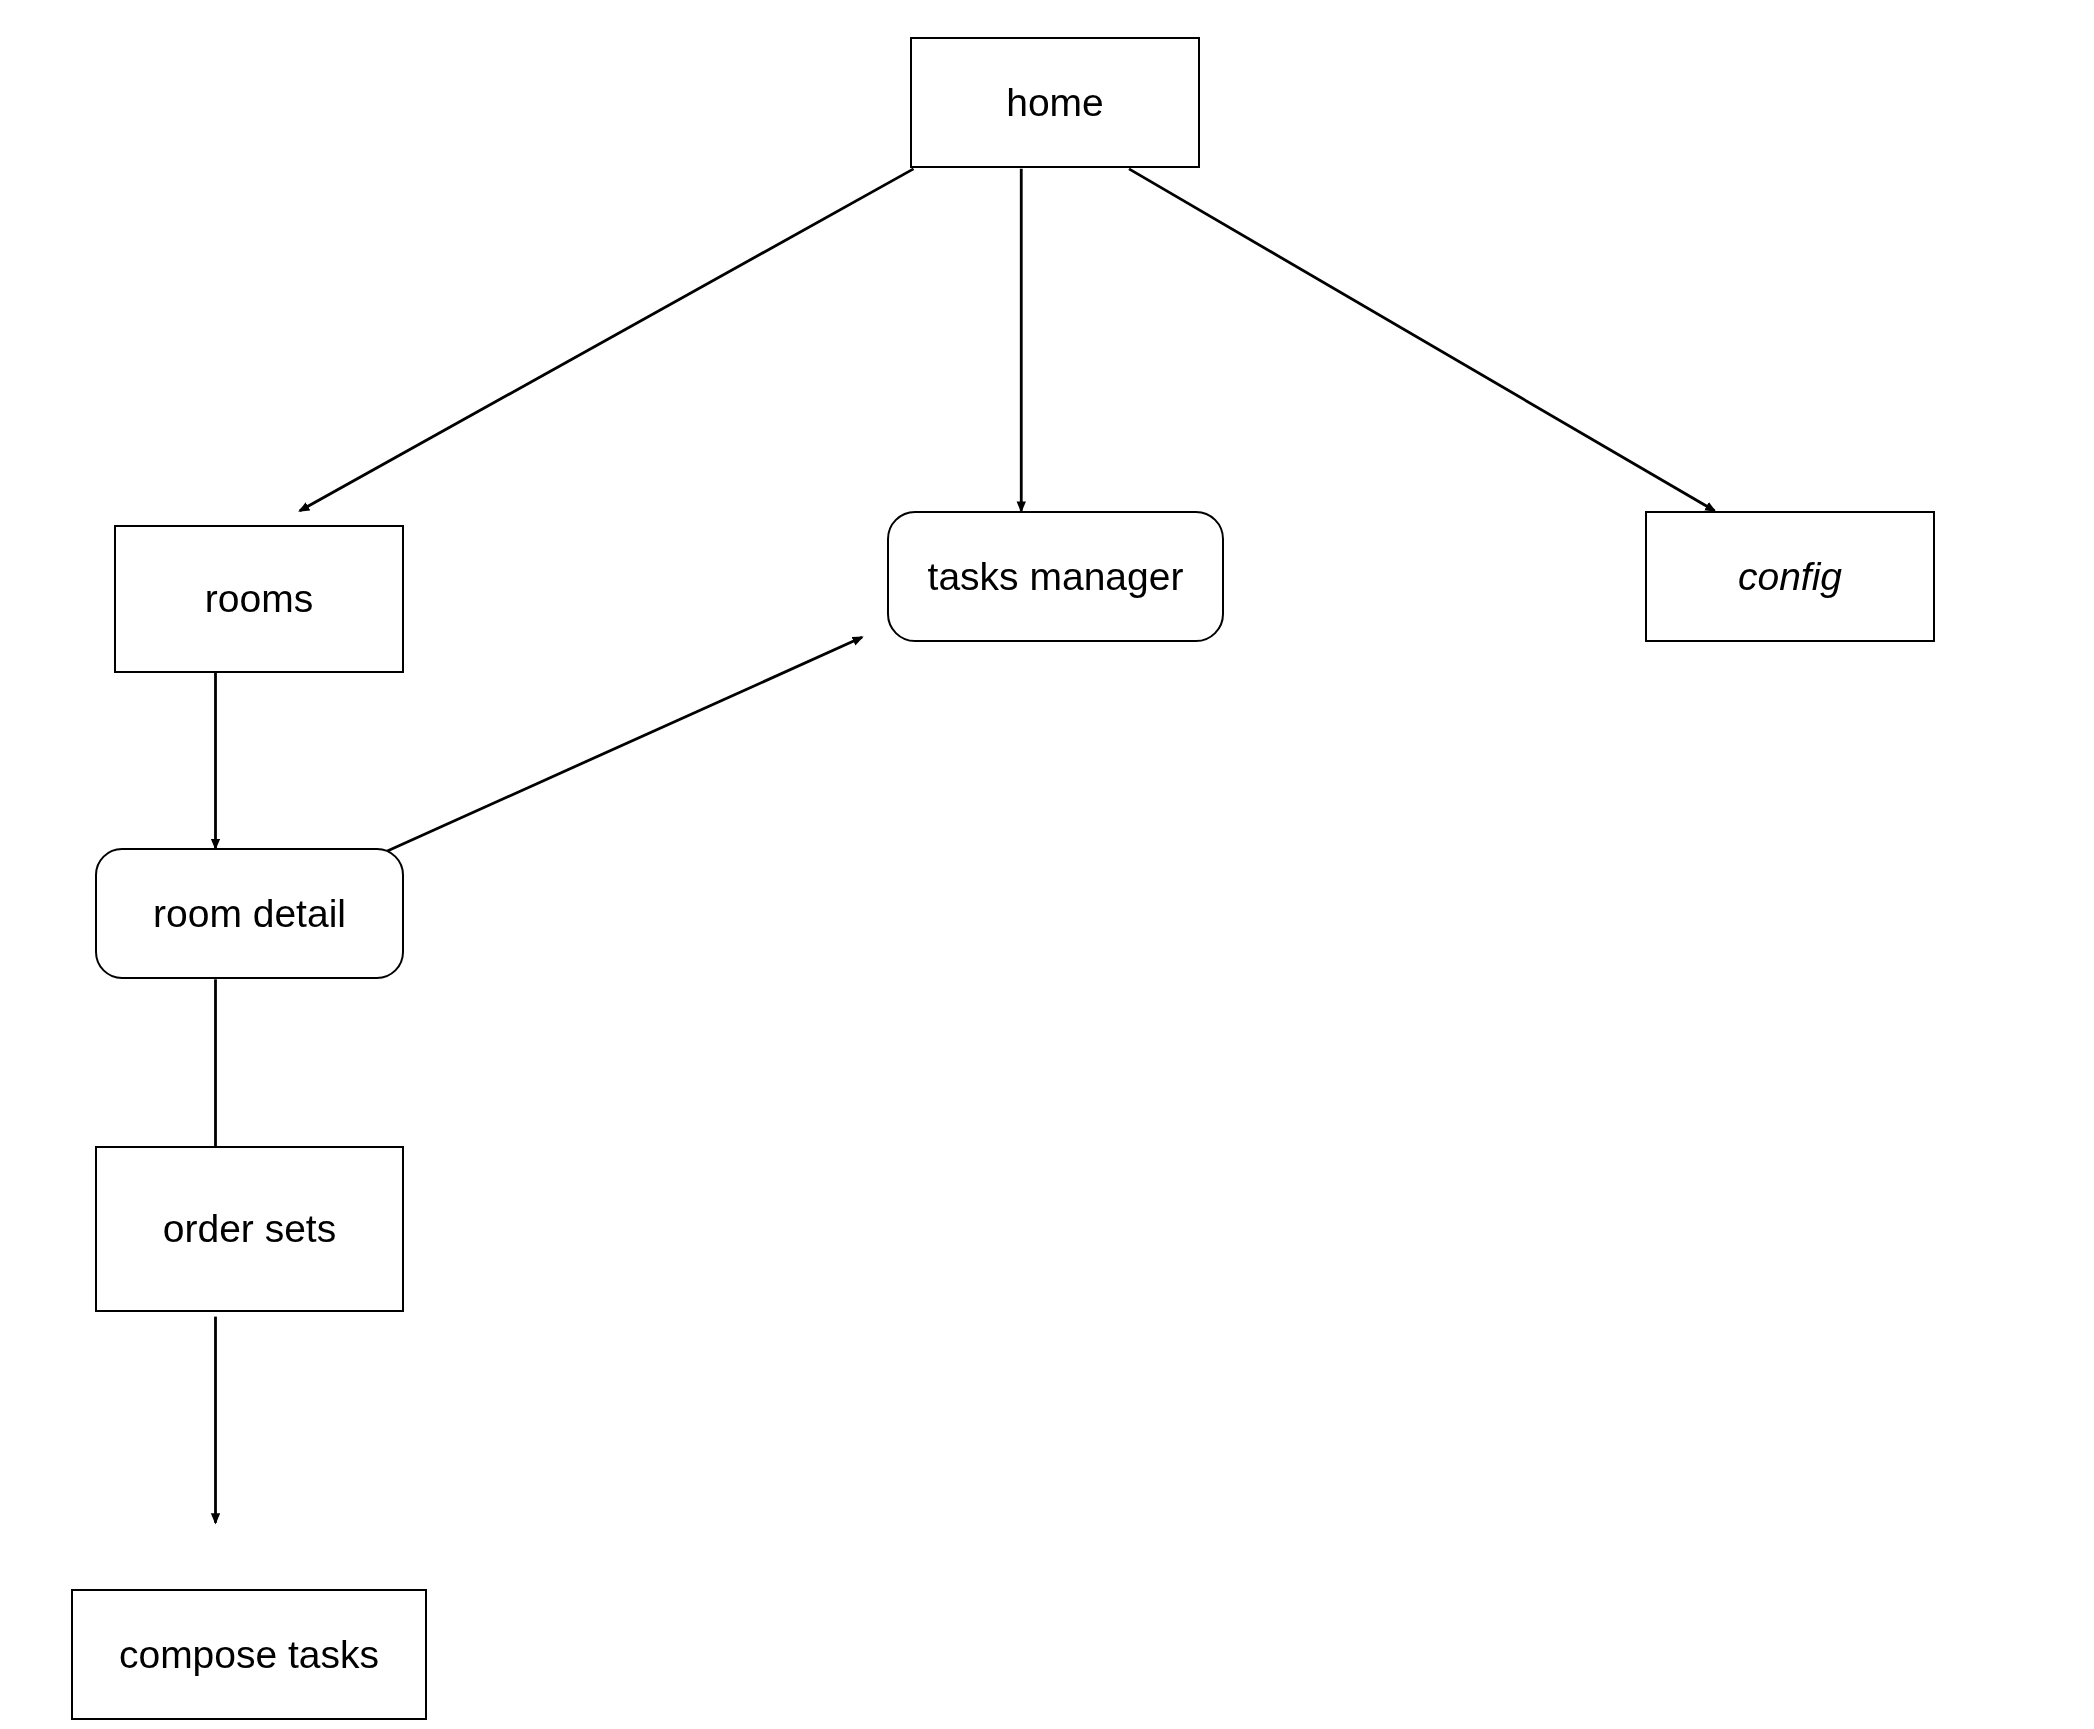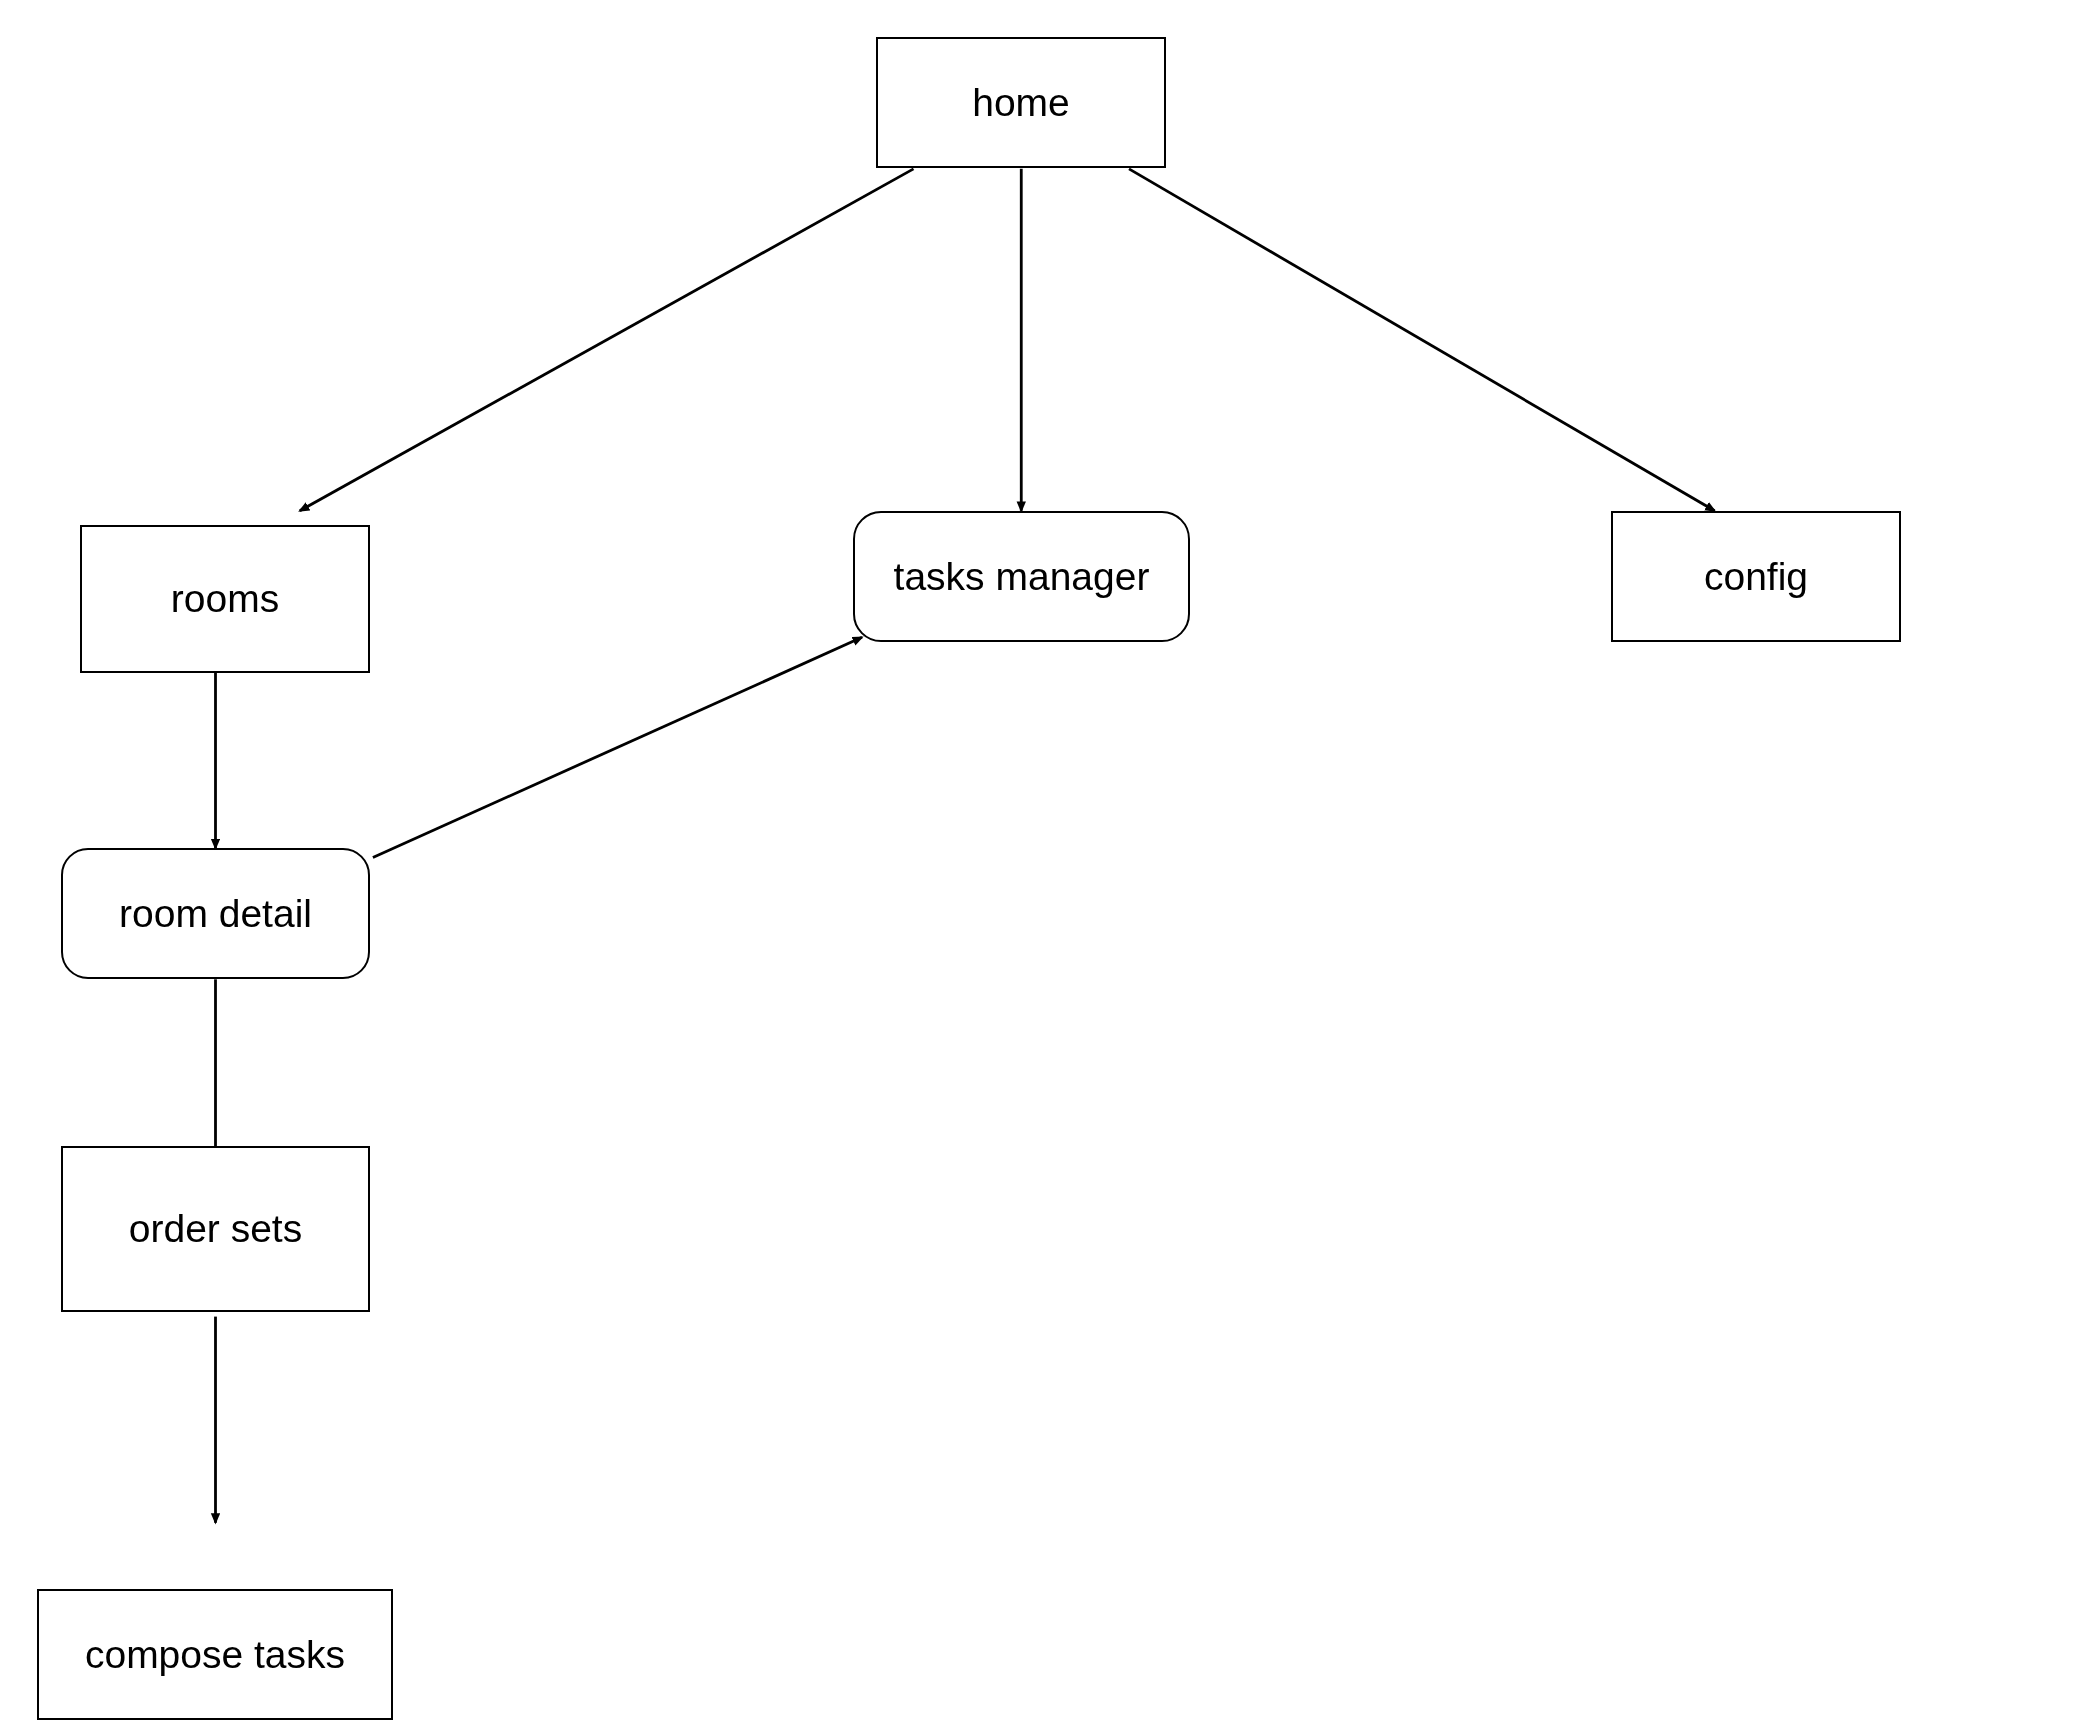--- a/index.html
+++ b/index.html
@@ -22,20 +22,21 @@
     .node {
       position: absolute;
       border: 2.8px solid #000000;
       background: #ffffff;
       display: flex;
       align-items: center;
       justify-content: center;
       font-size: 39px;
       color: #000000;
       white-space: nowrap;
+      margin-left: 34px;
     }
     svg.edges {
       position: absolute;
       top: 0;
       left: 0;
       width: 2095px;
       height: 1730px;
       pointer-events: none;
     }
   </style>
@@ -71,21 +72,21 @@
   </div>
 
   <div class="node" style="left:80px; top:525px; width:290px; height:148px;">
     <span>rooms</span>
   </div>
 
   <div class="node" style="left:853px; top:511px; width:337px; height:131px;border-radius:28px;">
     <span>tasks manager</span>
   </div>
 
-  <div class="node" style="left:1611px; top:511px; width:290px; height:131px;">
+  <div class="node" style="left:1611px; top:511px; width:290px; height:131px;font-style:italic;">
     <span>config</span>
   </div>
 
   <div class="node" style="left:61px; top:848px; width:309px; height:131px;border-radius:27px;">
     <span>room detail</span>
   </div>
 
   <div class="node" style="left:61px; top:1146px; width:309px; height:166px;">
     <span>order sets</span>
   </div>

